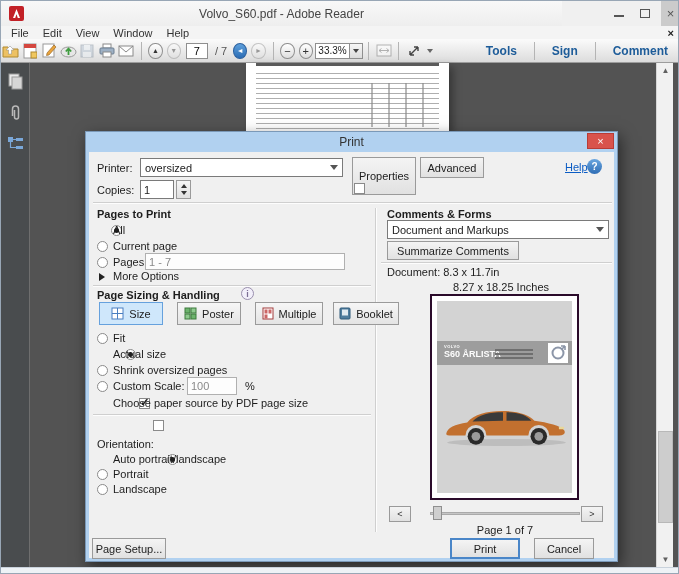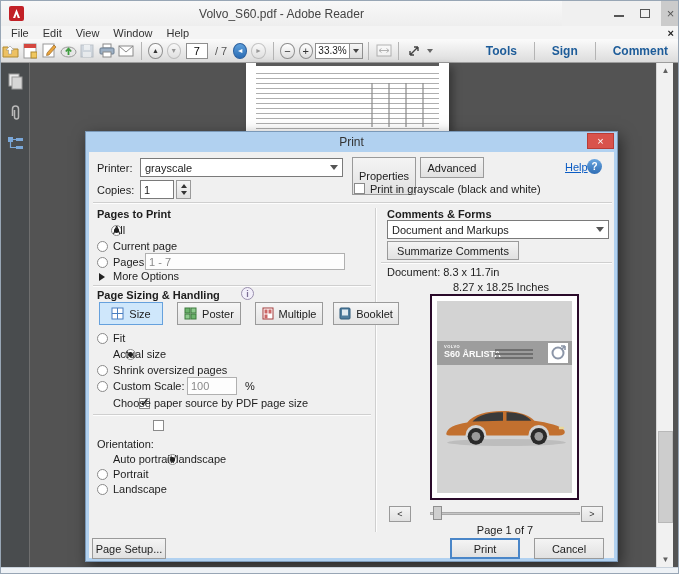--- a/index.html
+++ b/index.html
@@ -260,37 +260,36 @@
 
   <div class="abs dialog">
     <div class="dlg-title">Print</div>
     <div class="dlg-close">×</div>
 
     <div class="dlg-body">
 
       
       <div class="abs t" style="left:8px;top:10px">Printer:</div>
       <div class="abs sel-box" style="left:51px;top:6px;width:203px;height:19px">
-        <span>grayscale</span>
+        <span>oversized</span>
         <span class="chev"></span>
       </div>
       <div class="abs btn" style="left:263px;top:5px;width:64px;height:38px">Properties</div>
       <div class="abs btn" style="left:331px;top:5px;width:64px;height:21px">Advanced</div>
       <a class="abs help-link" style="left:476px;top:9px">Help</a>
       <div class="abs help-q" style="left:498px;top:7px">?</div>
 
       
       <div class="abs t" style="left:8px;top:32px">Copies:</div>
       <input class="abs txt" style="left: 51px; top: 28px; width: 34px; height: 19px;" value="1">
       <div class="abs spinner" style="left:87px;top:28px;width:15px;height:19px">
         <span class="sp-up"></span>
         <span class="sp-dn"></span>
       </div>
       <span class="abs cb" style="left:265px;top:31px"></span>
-      <div class="abs t" style="left:281px;top:31px">Print in grayscale (black and white)</div>
 
       <div class="abs hline" style="left:4px;top:50px;width:519px"></div>
       <div class="abs vline" style="left:286px;top:56px;height:324px"></div>
 
       
       <div class="abs t bold" style="left:8px;top:56px">Pages to Print</div>
       <span class="abs radio sel" style="left:8px;top:73px"></span>
       <div class="abs t" style="left:24px;top:72px">All</div>
       <span class="abs radio" style="left:8px;top:89px"></span>
       <div class="abs t" style="left:24px;top:88px">Current page</div>
@@ -413,18 +412,18 @@
       
       <div class="abs nav-btn" style="left:300px;top:354px;width:22px;height:16px">&lt;</div>
       <div class="abs slider-track" style="left:341px;top:360px;width:150px;height:3px"></div>
       <div class="abs slider-thumb" style="left:344px;top:354px;width:9px;height:14px"></div>
       <div class="abs nav-btn" style="left:492px;top:354px;width:22px;height:16px">&gt;</div>
       <div class="abs t" style="left:341px;top:372px;width:150px;text-align:center">Page 1 of 7</div>
 
       
       <div class="abs btn" style="left:3px;top:386px;width:74px;height:21px">Page Setup...</div>
       <div class="abs btn default" style="left:361px;top:386px;width:70px;height:21px">Print</div>
-      <div class="abs btn" style="left:445px;top:386px;width:70px;height:21px">Cancel</div>
+      <div class="abs btn" style="left:445px;top:386px;width:60px;height:21px">Cancel</div>
     </div>
   </div>
 
   <div class="abs" style="left:0;top:566px;width:679px;height:8px;background:#eef2f6;border-top:1px solid #c9d2dc"></div>
 </div>
 
 </body></html>

